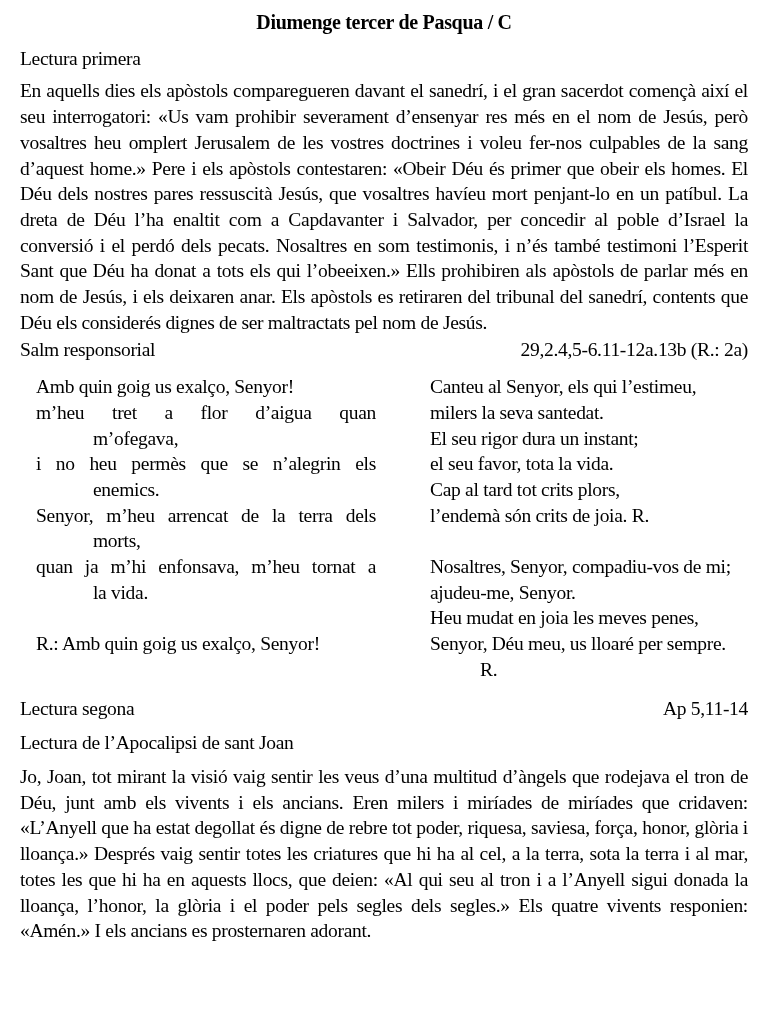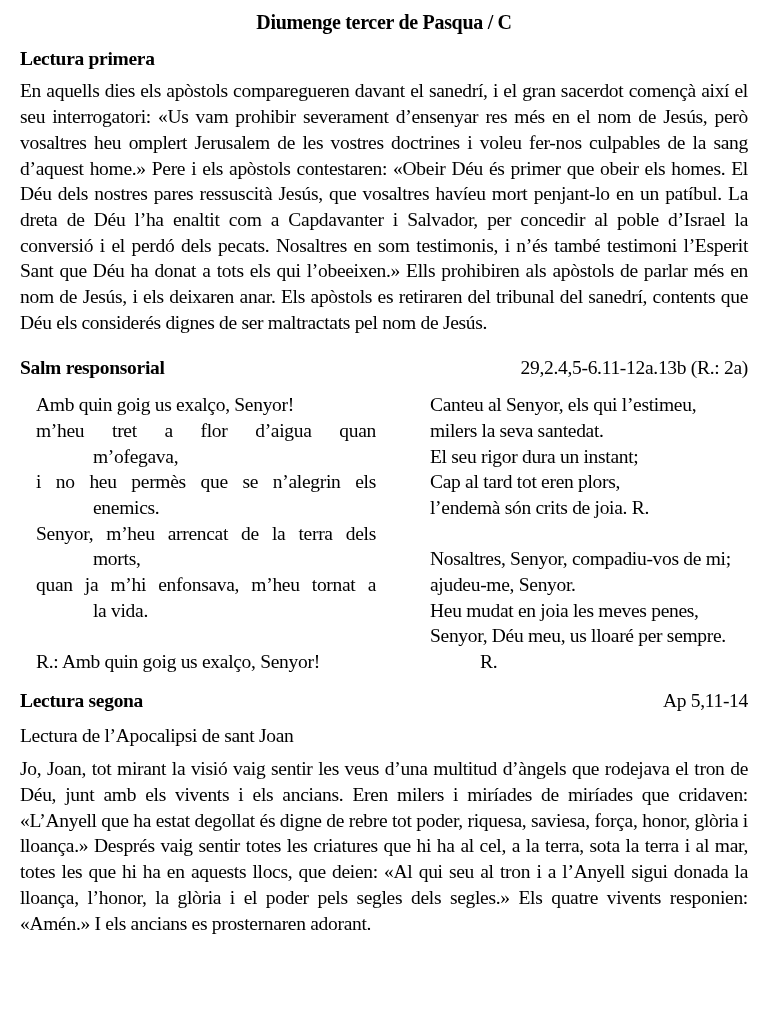--- a/index.html
+++ b/index.html
@@ -7,23 +7,23 @@
   body {
     width: 768px; height: 1023px; overflow: hidden;
     font-family: "Liberation Serif", serif;
     font-size: 19.5px; line-height: 25.7px;
     letter-spacing: -0.3px;
     color: #000000;
   }
   .page { padding: 0 20px; width: 768px; height: 1023px; }
   .title { margin-top: 10px; text-align: center; font-weight: bold; font-size: 20px; }
   .hrow { display: flex; justify-content: space-between; align-items: baseline; }
-  .hrow .head { font-weight: bold; }
+  .hrow .head { font-weight: normal; }
   .hrow1 { margin-top: 10px; }
-  .hrow2 { margin-top: 20px; text-align: right; }
+  .hrow2 { margin-top: 2px; text-align: right; }
   .hrow3 { margin-top: 13px; }
   .source { margin-top: 9px; }
   .para { margin-top: 7px; text-align: justify; text-justify: inter-word; }
   .para2 { margin-top: 8px; }
   .psalm { margin-top: 11px; display: flex; }
   .col-left { width: 340px; margin-left: 16px; }
   .col-right { margin-left: 54px; flex: 1; }
   .line { min-height: 25.7px; }
   .line.justify { text-align: justify; text-align-last: justify; text-justify: inter-word; }
   .line.indent { padding-left: 57px; }
@@ -59,21 +59,22 @@
         <div class="line indent">morts,</div>
         <div class="line justify">quan ja m’hi enfonsava, m’heu tornat a</div>
         <div class="line indent">la vida.</div>
         <div class="line">&nbsp;</div>
         <div class="line">R.: Amb quin goig us exalço, Senyor!</div>
       </div>
     <div class="col-right">
         <div class="line">Canteu al Senyor, els qui l’estimeu,</div>
         <div class="line">milers la seva santedat.</div>
         <div class="line">El seu rigor dura un instant;</div>
-        <div class="line">Cap al tard tot eren plors,</div>
+        <div class="line">el seu favor, tota la vida.</div>
+        <div class="line">Cap al tard tot crits plors,</div>
         <div class="line">l’endemà són crits de joia. R.</div>
         <div class="line">&nbsp;</div>
         <div class="line">Nosaltres, Senyor, compadiu-vos de mi;</div>
         <div class="line">ajudeu-me, Senyor.</div>
         <div class="line">Heu mudat en joia les meves penes,</div>
         <div class="line">Senyor, Déu meu, us lloaré per sempre.</div>
         <div class="line indent-small">R.</div>
       </div>
   </div>
 

